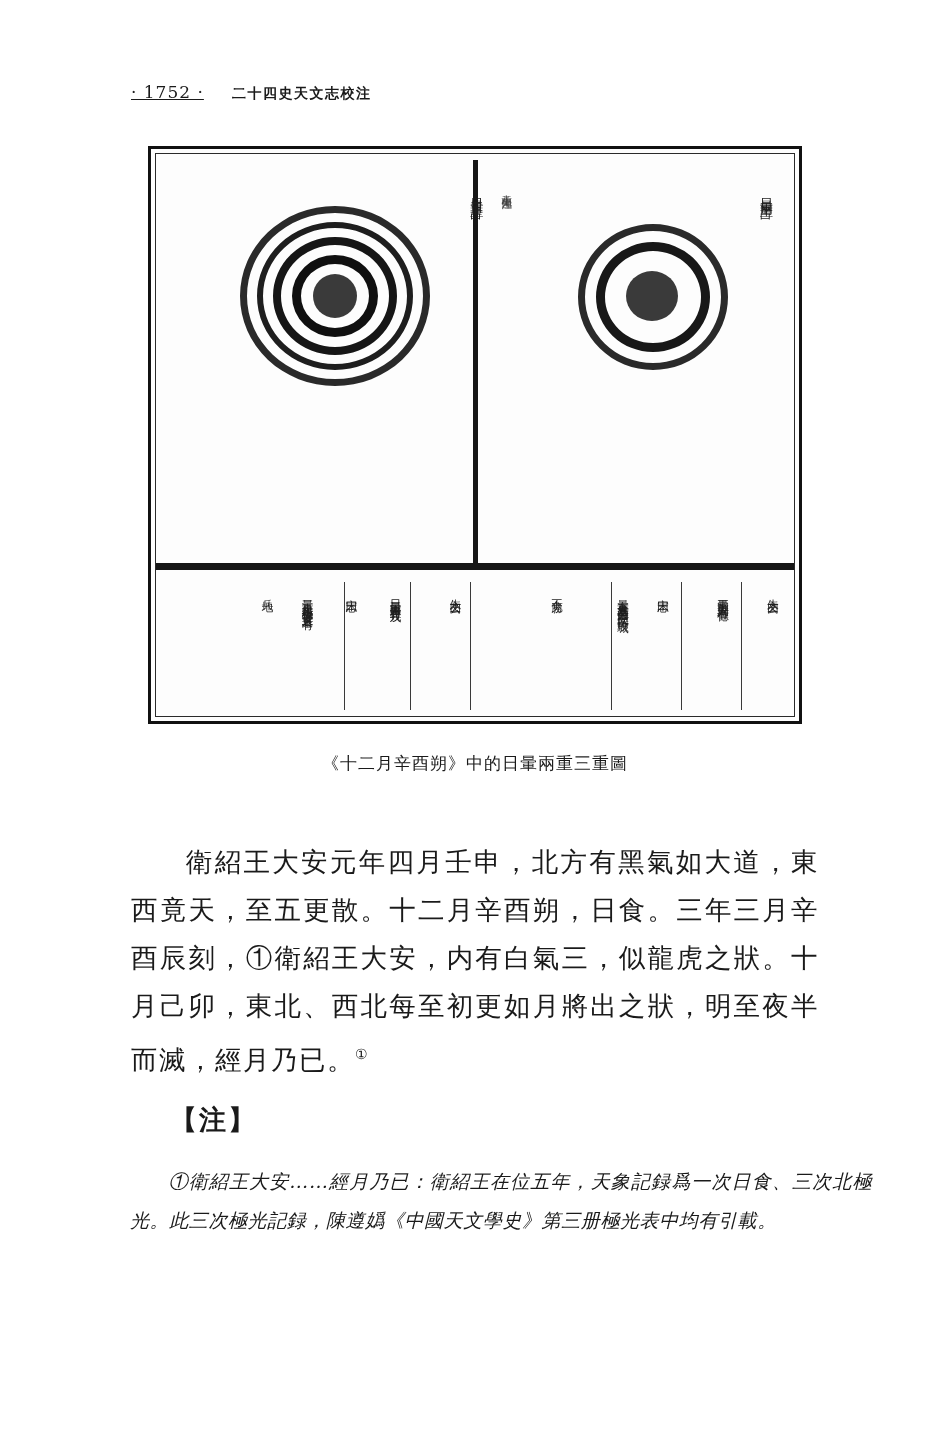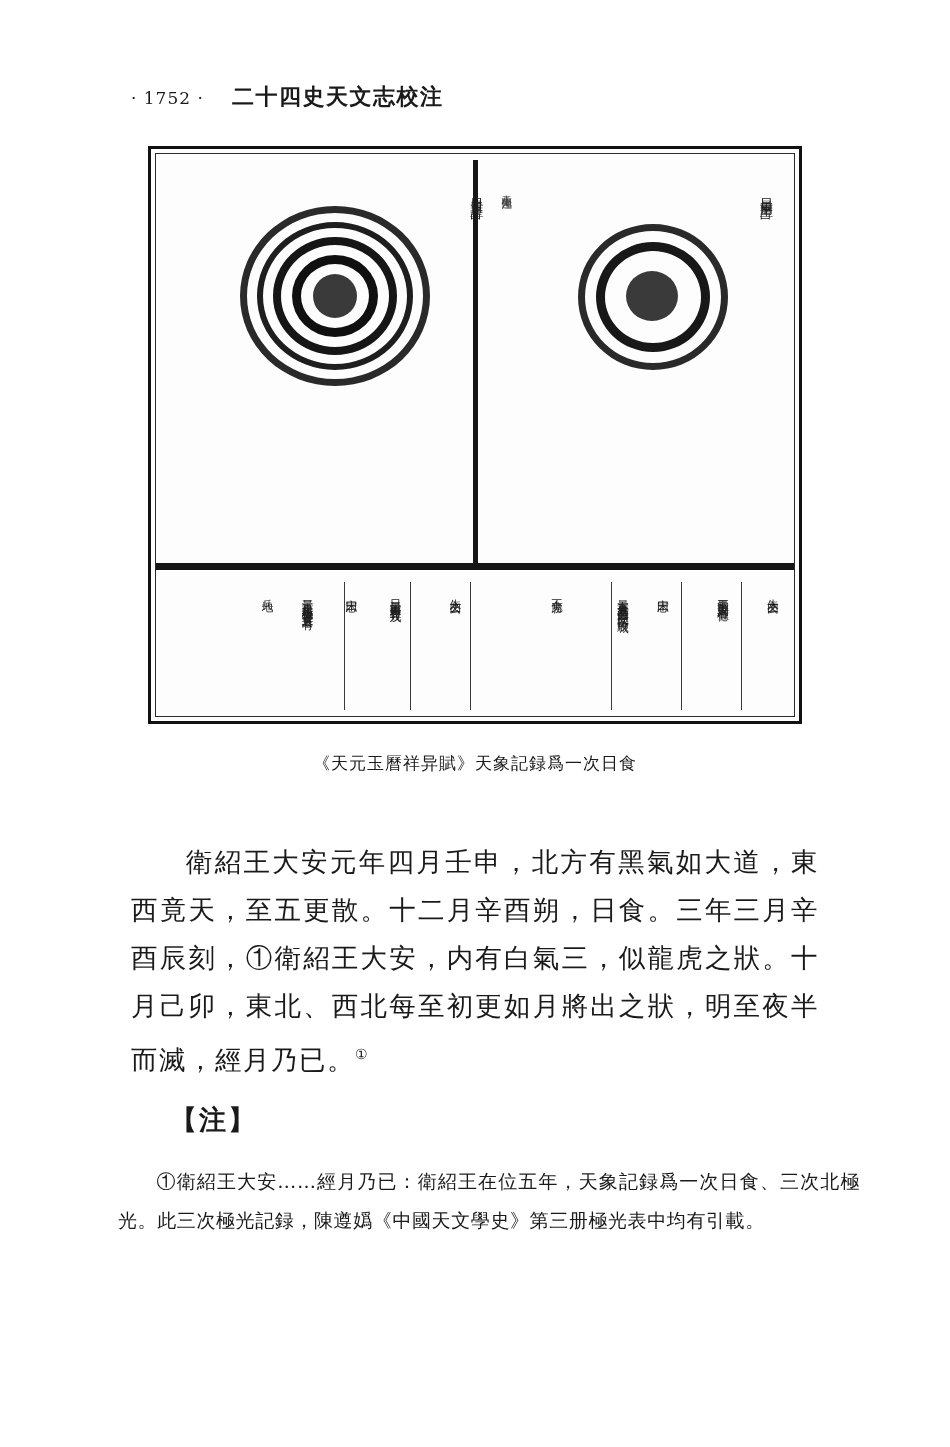--- a/index.html
+++ b/index.html
@@ -27,23 +27,24 @@
     left: 131px;
     display: flex;
     align-items: baseline;
     gap: 28px;
   }
   .header .folio {
     font-size: 17px;
     letter-spacing: 1px;
     font-family: "DejaVu Serif", serif;
     white-space: nowrap;
+    text-decoration: underline;
   }
   .header .book-title {
-    font-size: 22px;
+    font-size: 14px;
     font-weight: bold;
     letter-spacing: 1.5px;
     font-family: "DejaVu Sans", sans-serif;
     white-space: nowrap;
   }
 
   
   .figure {
     position: absolute;
     top: 146px;
@@ -170,27 +171,28 @@
     left: 170px;
     font-size: 27px;
     font-weight: bold;
     letter-spacing: 2px;
     font-family: "DejaVu Sans", sans-serif;
   }
 
   .notes {
     position: absolute;
     top: 1162px;
-    left: 118px;
+    left: 130px;
     width: 742px;
     font-size: 19px;
     line-height: 39px;
     letter-spacing: 0.6px;
     text-align: justify;
     font-family: "DejaVu Serif", serif;
+    font-style: italic;
   }
   .notes .indent { display: inline-block; width: 38px; }
 </style>
 </head>
 <body>
 
 <div class="page">
 
   <div class="header">
     <span class="folio">· 1752 ·</span>
@@ -233,21 +235,21 @@
     <div class="vcol small" style="top:444px; right:172px;">暈在重人君有德又曰立侯王一曰攻城</div>
     <div class="vcol small" style="top:444px; right:238px;">不克勝</div>
 
     <div class="vcol small" style="top:444px; left:300px;">朱文公曰</div>
     <div class="vcol small" style="top:444px; left:240px;">日暈三重四野有兵戎</div>
     <div class="vcol small" style="top:444px; left:196px;">宋志曰</div>
     <div class="vcol small" style="top:444px; left:152px;">暈三重兵起殺傷赤雲貫之其下有</div>
     <div class="vcol small" style="top:444px; left:112px;">兵地</div>
   </div>
 
-  <div class="caption">《天元玉曆祥异賦》天象記録爲一次日食</div>
+  <div class="caption">《十二月辛酉朔》中的日暈兩重三重圖</div>
 
   <div class="body-text">
     <span class="indent"></span><span>衛紹王大安元年四月壬申，北方有黑氣如大道，東西竟天，至五更散。十二月辛酉朔，日食。三年三月辛酉辰刻，①衛紹王大安，内有白氣三，似龍虎之狀。十月己卯，東北、西北每至初更如月將出之狀，明至夜半而滅，經月乃已。</span><sup>①</sup>
   </div>
 
   <div class="notes-head">【注】</div>
   <div class="notes">
     <span class="indent"></span><span>①衛紹王大安……經月乃已：衛紹王在位五年，天象記録爲一次日食、三次北極光。此三次極光記録，陳遵嬀《中國天文學史》第三册極光表中均有引載。</span>
   </div>
 

